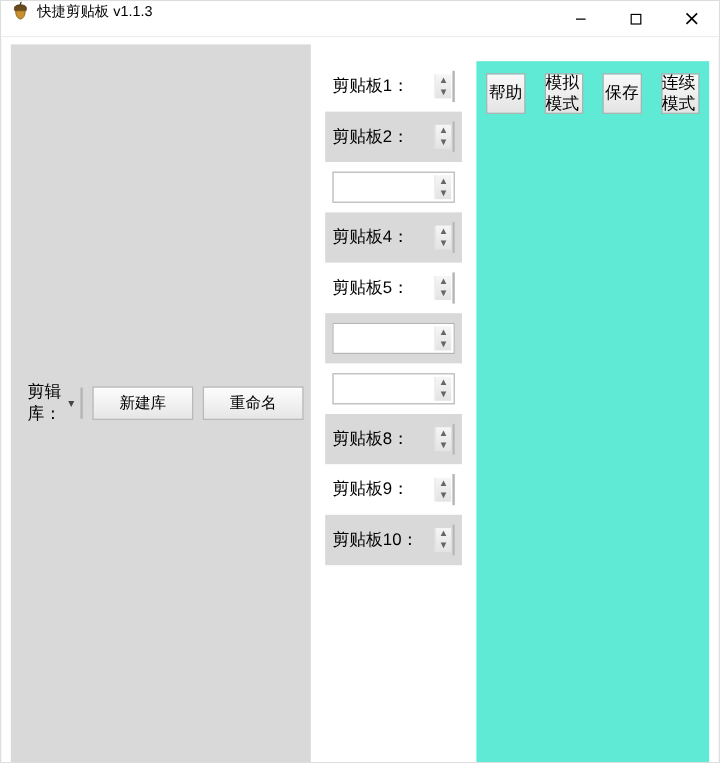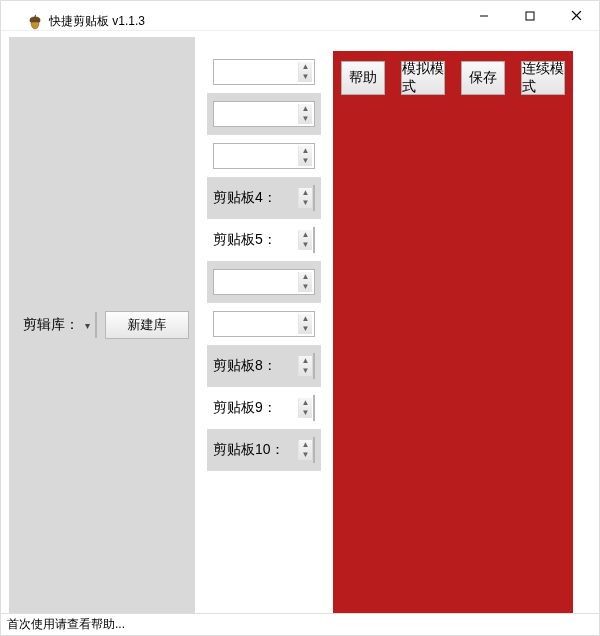--- a/index.html
+++ b/index.html
@@ -15,23 +15,22 @@
     height: 636px;
     background: #fff;
     border: 1px solid #ddd;
     display: flex;
     flex-direction: column;
   }
   .titlebar {
     height: 30px;
     background: #fff;
     display: flex;
-    align-items: flex-end;
+    align-items: flex-start;
     border-bottom: 1px solid #eee;
-    padding-left: 18px;
   }
   .titlebar .app-icon {
     width: 16px;
     height: 16px;
     margin: 0 6px 0 8px;
     display: inline-flex;
     align-items: center;
     justify-content: center;
   }
   .titlebar .title {
@@ -136,21 +135,21 @@
     align-items: center;
     justify-content: center;
     font-size: 8px;
     color: #666;
     line-height: 1;
   }
   .bottombar {
     display: flex;
     gap: 16px;
     padding: 10px 8px;
-    background: #b91c1c;
+    background: #5eead4;
     margin-top: 14px;
   }
   .bottombar .bbtn {
     flex: 1;
     height: 34px;
     background: linear-gradient(#f9f9f9,#e4e4e4);
     border: 1px solid #b0b0b0;
     display: flex;
     align-items: center;
     justify-content: center;
@@ -202,33 +201,36 @@
 
   <div class="content">
 
     <div class="toprow">
       <span class="lbl">剪辑库：</span>
       <div class="combo">
         <span></span>
         <span class="chev">▾</span>
       </div>
       <div class="btn">新建库</div>
+      <div class="btn">重命名</div>
     </div>
 
     <div class="rows" id="rows">
       <div class="row">
-        <div class="spin">
-          <span></span>
-          <div class="arrows">
-              <span>▲</span>
-              <span>▼</span>
-            </div>
-        </div>
-      </div>
-      <div class="row">
+        <span class="rlbl">剪贴板1：</span>
+        <div class="spin">
+          <span></span>
+          <div class="arrows">
+              <span>▲</span>
+              <span>▼</span>
+            </div>
+        </div>
+      </div>
+      <div class="row">
+        <span class="rlbl">剪贴板2：</span>
         <div class="spin">
           <span></span>
           <div class="arrows">
               <span>▲</span>
               <span>▼</span>
             </div>
         </div>
       </div>
       <div class="row">
         <div class="spin">
@@ -311,17 +313,14 @@
 
     <div class="bottombar">
       <div class="bbtn">帮助</div>
       <div class="bbtn">模拟模式</div>
       <div class="bbtn">保存</div>
       <div class="bbtn">连续模式</div>
     </div>
 
   </div>
 
-  <div class="statusbar">
-    <span>首次使用请查看帮助...</span>
-  </div>
 
 </div>
 
 </body></html>

